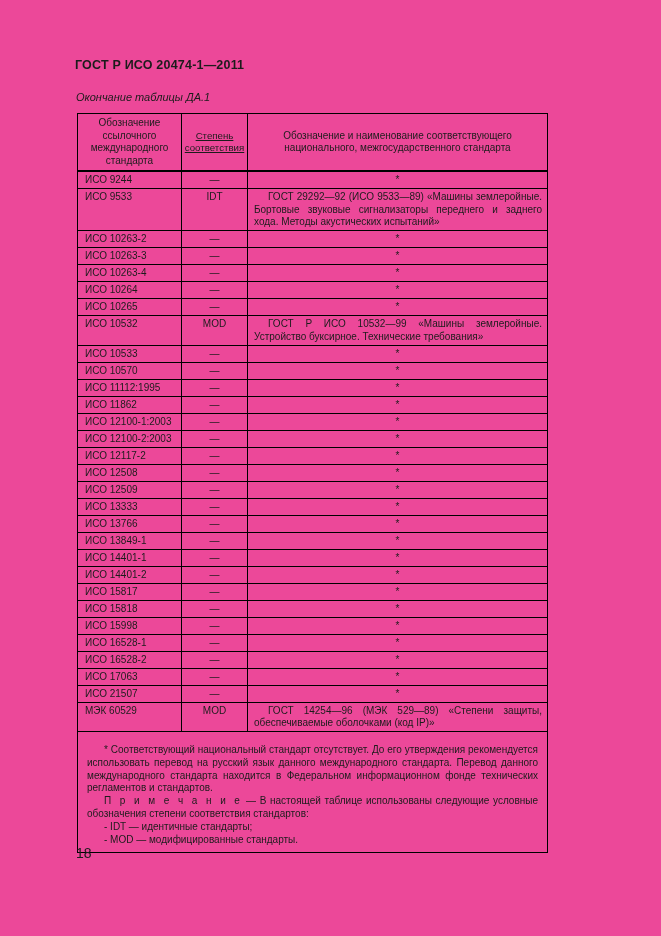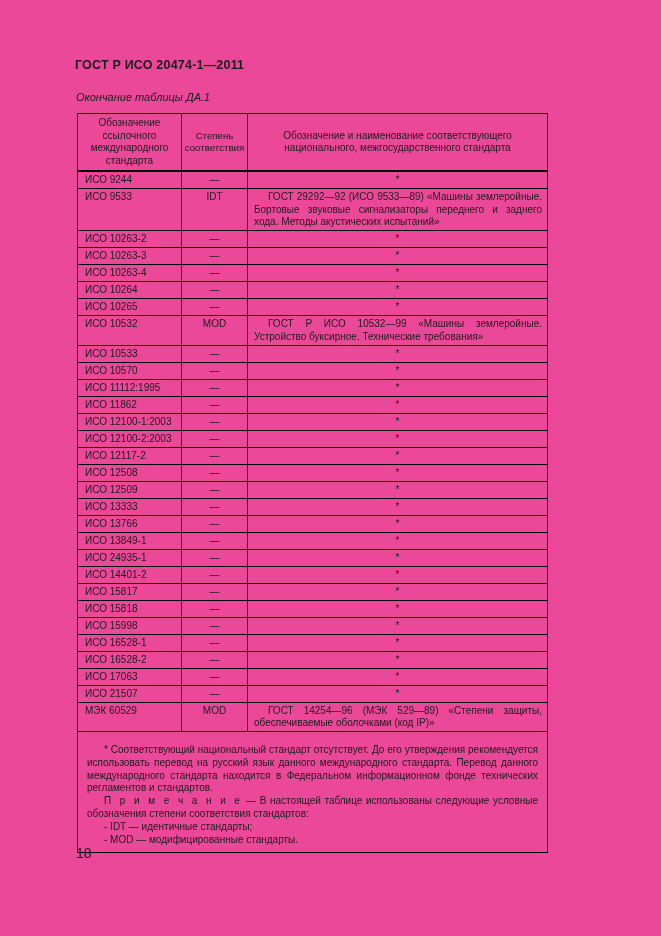--- a/index.html
+++ b/index.html
@@ -44,21 +44,21 @@
   col.c-conf { width: 66px; }
   thead th {
     font-weight: normal;
     text-align: center;
     vertical-align: middle;
     border: 1px solid #000;
     border-bottom: 2.5px solid #000;
     height: 54px;
     padding: 3px 6px;
   }
-  thead th.h-conf { font-size: 9.7px; padding: 3px 1px; }
+  thead th.h-conf { font-size: 9.7px; padding: 3px 1px; text-decoration: underline; }
   tbody td {
     border: 1px solid #000;
     vertical-align: top;
     padding: 2px 4px 1.5px 4px;
   }
   tbody td.col-std { padding-left: 7px; text-align: left; }
   tbody td.col-conf { text-align: center; padding-left: 1px; padding-right: 1px; }
   tbody td.cell-center { text-align: center; }
   tbody td.cell-just {
     text-align: justify;
@@ -200,21 +200,21 @@
           <td class="col-std">ИСО 13766</td>
           <td class="col-conf">—</td>
           <td class="col-nat cell-center">*</td>
         </tr>
         <tr>
           <td class="col-std">ИСО 13849-1</td>
           <td class="col-conf">—</td>
           <td class="col-nat cell-center">*</td>
         </tr>
         <tr>
-          <td class="col-std">ИСО 24935-1</td>
+          <td class="col-std">ИСО 14401-1</td>
           <td class="col-conf">—</td>
           <td class="col-nat cell-center">*</td>
         </tr>
         <tr>
           <td class="col-std">ИСО 14401-2</td>
           <td class="col-conf">—</td>
           <td class="col-nat cell-center">*</td>
         </tr>
         <tr>
           <td class="col-std">ИСО 15817</td>

